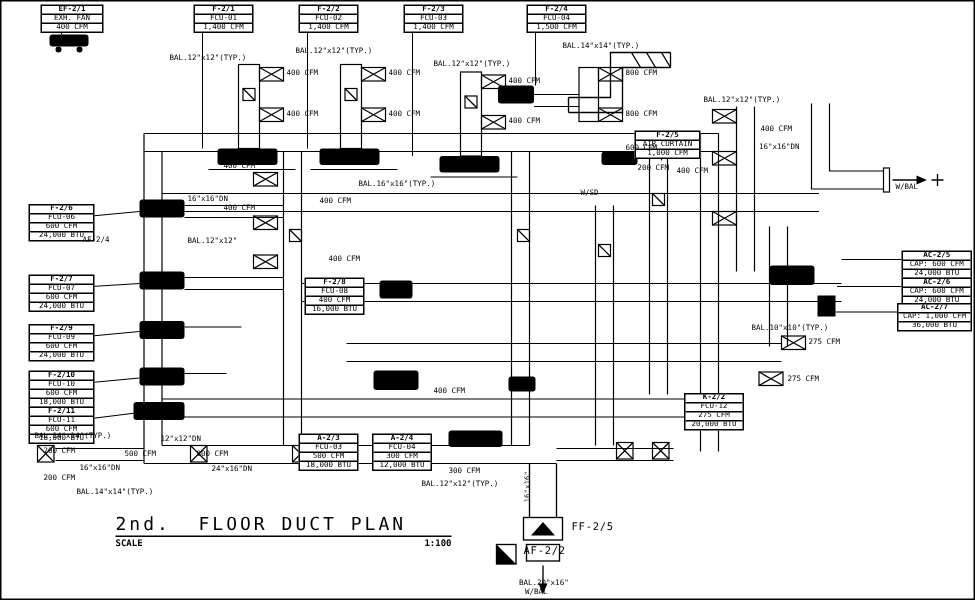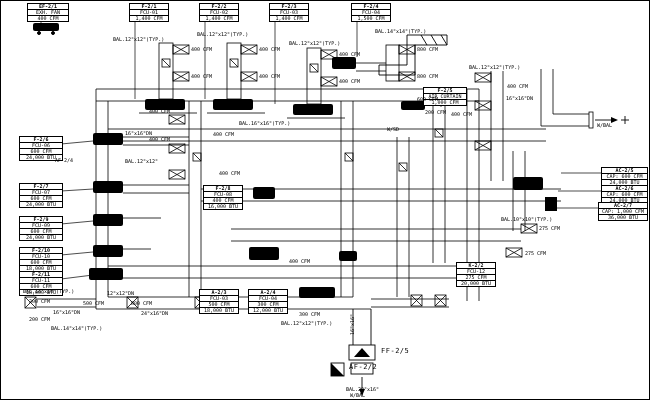--- a/index.html
+++ b/index.html
@@ -369,14 +369,21 @@
   <span class="lb vert" style="left:349px;top:334px">16"x16"</span>
   <span class="lb tag" style="left:380px;top:348px">FF-2/5</span>
   <span class="lb tag" style="left:348px;top:364px">AF-2/2</span>
   <span class="lb" style="left:345px;top:386px">BAL.20"x16"</span>
   <span class="lb" style="left:349px;top:392px">W/BAL</span>
   <span class="lb" style="left:54px;top:157px">AF-2/4</span>
   <span class="lb" style="left:386px;top:126px">W/SD</span>
   <span class="lb" style="left:288px;top:258px">400 CFM</span>
   <span class="lb" style="left:416px;top:96px">600 CFM</span>
 
+  <div id="titleblock">
+    <div id="plan-title">2nd.  FLOOR DUCT PLAN</div>
+    <div id="title-sub">
+      <span>SCALE</span>
+      <span>1:100</span>
+    </div>
+  </div>
 
 </div>
 
 </body></html>

